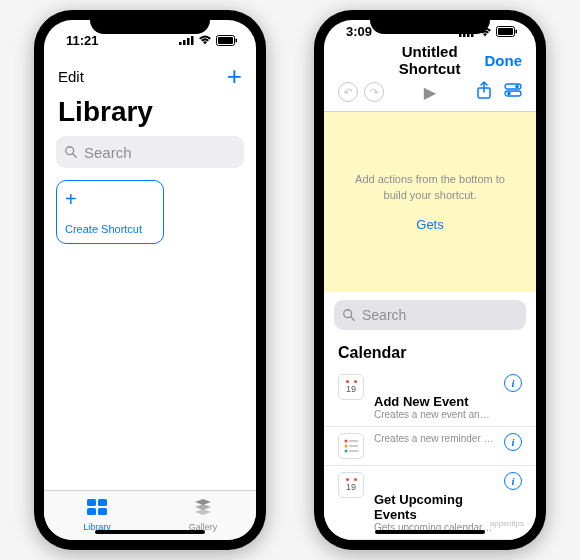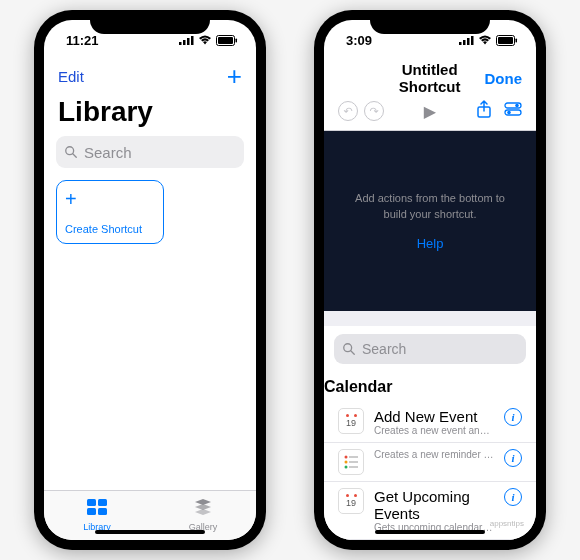--- a/index.html
+++ b/index.html
@@ -7,21 +7,21 @@
 .phone { width: 232px; height: 540px; background: #000; border-radius: 38px; padding: 10px; position: relative; box-shadow: 0 4px 20px rgba(0,0,0,0.3); }
 .screen { width: 100%; height: 100%; background: #fff; border-radius: 28px; overflow: hidden; position: relative; display: flex; flex-direction: column; }
 .notch { position: absolute; top: 0; left: 50%; transform: translateX(-50%); width: 120px; height: 24px; background: #000; border-radius: 0 0 14px 14px; z-index: 10; }
 .status-bar { height: 40px; display: flex; justify-content: space-between; align-items: center; padding: 0 18px 0 22px; font-size: 13px; font-weight: 600; }
 .status-right { display: flex; gap: 4px; align-items: center; }
 .signal, .wifi, .battery { display: inline-block; }
 .signal svg, .wifi svg, .battery svg { display: block; }
 
 
 .nav-bar { display: flex; justify-content: space-between; align-items: center; padding: 0 14px; height: 32px; }
-.nav-edit { color: #1d4ed8; font-size: 15px; }
+.nav-edit { color: #000000; font-size: 15px; }
 .nav-plus { color: #007aff; font-size: 26px; font-weight: 300; }
 .title-large { font-size: 28px; font-weight: 700; padding: 4px 14px 8px; }
 .search-bar { margin: 0 12px 12px; background: #eeeef0; border-radius: 9px; height: 32px; display: flex; align-items: center; padding: 0 8px; color: #8e8e93; font-size: 15px; gap: 6px; }
 .search-icon-svg { width: 14px; height: 14px; }
 .create-card { margin: 0 12px; width: 108px; height: 64px; border: 1.5px solid #007aff; border-radius: 10px; padding: 8px; display: flex; flex-direction: column; justify-content: space-between; }
 .create-plus { color: #007aff; font-size: 20px; font-weight: 300; line-height: 1; }
 .create-label { color: #007aff; font-size: 11px; font-weight: 500; }
 .content-flex { flex: 1; }
 .tab-bar { height: 50px; border-top: 0.5px solid #d1d1d6; display: flex; background: #f9f9f9; }
 .tab-item { flex: 1; display: flex; flex-direction: column; align-items: center; justify-content: center; gap: 2px; font-size: 9px; }
@@ -34,34 +34,34 @@
 .nav-bar2 { display: flex; justify-content: space-between; align-items: center; padding: 0 14px; height: 36px; gap: 24px; }
 .nav-title { font-size: 15px; font-weight: 600; flex: 1; text-align: center; }
 .nav-done { color: #007aff; font-size: 15px; font-weight: 600; }
 .nav-spacer { width: 40px; }
 .toolbar { display: flex; align-items: center; padding: 4px 14px 8px; gap: 8px; border-bottom: 0.5px solid #d1d1d6; }
 .tb-left { display: flex; gap: 6px; }
 .tb-undo, .tb-redo { width: 20px; height: 20px; border: 1.5px solid #c7c7cc; border-radius: 50%; display: flex; align-items: center; justify-content: center; color: #c7c7cc; font-size: 11px; }
 .tb-play { flex: 1; display: flex; justify-content: center; color: #8e8e93; font-size: 16px; }
 .tb-right { display: flex; gap: 12px; align-items: center; }
 .tb-share, .tb-settings { color: #007aff; }
-.canvas { background: #0f172a; flex: 0 0 180px; display: flex; flex-direction: column; align-items: center; justify-content: center; padding: 0 30px; text-align: center; }
+.canvas { background: #fef9c3; flex: 0 0 180px; display: flex; flex-direction: column; align-items: center; justify-content: center; padding: 0 30px; text-align: center; }
 .canvas-text { color: #8e8e93; font-size: 11px; line-height: 1.4; margin-bottom: 14px; }
 .canvas-help { color: #007aff; font-size: 13px; }
 .action-area { flex: 1; background: #fff; display: flex; flex-direction: column; }
 .action-spacer { flex: 1; background: #efeff4; }
 .search-bar2 { margin: 8px 10px; background: #e4e4e8; border-radius: 9px; height: 30px; display: flex; align-items: center; padding: 0 8px; color: #8e8e93; font-size: 14px; gap: 6px; }
-.section-header { font-size: 16px; font-weight: 700; padding: 6px 0 6px; }
+.section-header { font-size: 16px; font-weight: 700; padding: 6px 14px 6px; }
 .action-list { }
 .action-row { display: flex; padding: 6px 14px; gap: 10px; border-bottom: 0.5px solid #e5e5ea; }
 .action-icon { width: 26px; height: 26px; border-radius: 5px; background: #fff; border: 0.5px solid #ddd; display: flex; align-items: center; justify-content: center; font-size: 9px; flex-shrink: 0; color:#555; flex-direction: column; }
 .action-icon .cal-top { height:4px; width:100%; display:flex; justify-content:space-around; padding:0 4px;}
 .action-icon .cal-top span{ width:3px;height:3px;border-radius:50%; }
 .action-text { flex: 1; min-width: 0; }
-.action-title { font-size: 15px; font-weight: 400; }
+.action-title { font-size: 13px; font-weight: 700; margin-top: 20px; }
 .action-sub { font-size: 10px; color: #8e8e93; white-space: nowrap; overflow: hidden; text-overflow: ellipsis; }
 .action-info { width: 18px; height: 18px; border: 1.5px solid #007aff; border-radius: 50%; color: #007aff; font-size: 11px; font-weight: 600; display: flex; align-items: center; justify-content: center; flex-shrink: 0; font-family: Georgia, serif; font-style: italic; }
 .watermark { position: absolute; bottom: 12px; right: 12px; font-size: 8px; color: #bbb; z-index:5;}
 </style>
 </head>
 <body>
 
 <div class="phone">
   <div class="notch"></div>
   <div class="screen">
@@ -177,21 +177,21 @@
         <span class="tb-settings"><svg width="18" height="14" viewBox="0 0 18 14">
               <rect x="1" y="1" width="16" height="5" rx="2.5" fill="none" stroke="#007aff" stroke-width="1.3"></rect>
               <circle cx="13" cy="3.5" r="1.8" fill="#007aff"></circle>
               <rect x="1" y="8" width="16" height="5" rx="2.5" fill="none" stroke="#007aff" stroke-width="1.3"></rect>
               <circle cx="5" cy="10.5" r="1.8" fill="#007aff"></circle>
             </svg></span>
       </div>
     </div>
     <div class="canvas">
       <div class="canvas-text">Add actions from the bottom to build your shortcut.</div>
-      <div class="canvas-help">Help</div>
+      <div class="canvas-help">Gets</div>
     </div>
     <div class="action-area">
       <div class="action-spacer"></div>
       <div class="search-bar2">
         <svg class="search-icon-svg" viewBox="0 0 16 16">
             <circle cx="6.5" cy="6.5" r="4.5" fill="none" stroke="#8e8e93" stroke-width="1.5"></circle>
             <line x1="10" y1="10" x2="14" y2="14" stroke="#8e8e93" stroke-width="1.5" stroke-linecap="round"></line>
           </svg>
         <span>Search</span>
       </div>

